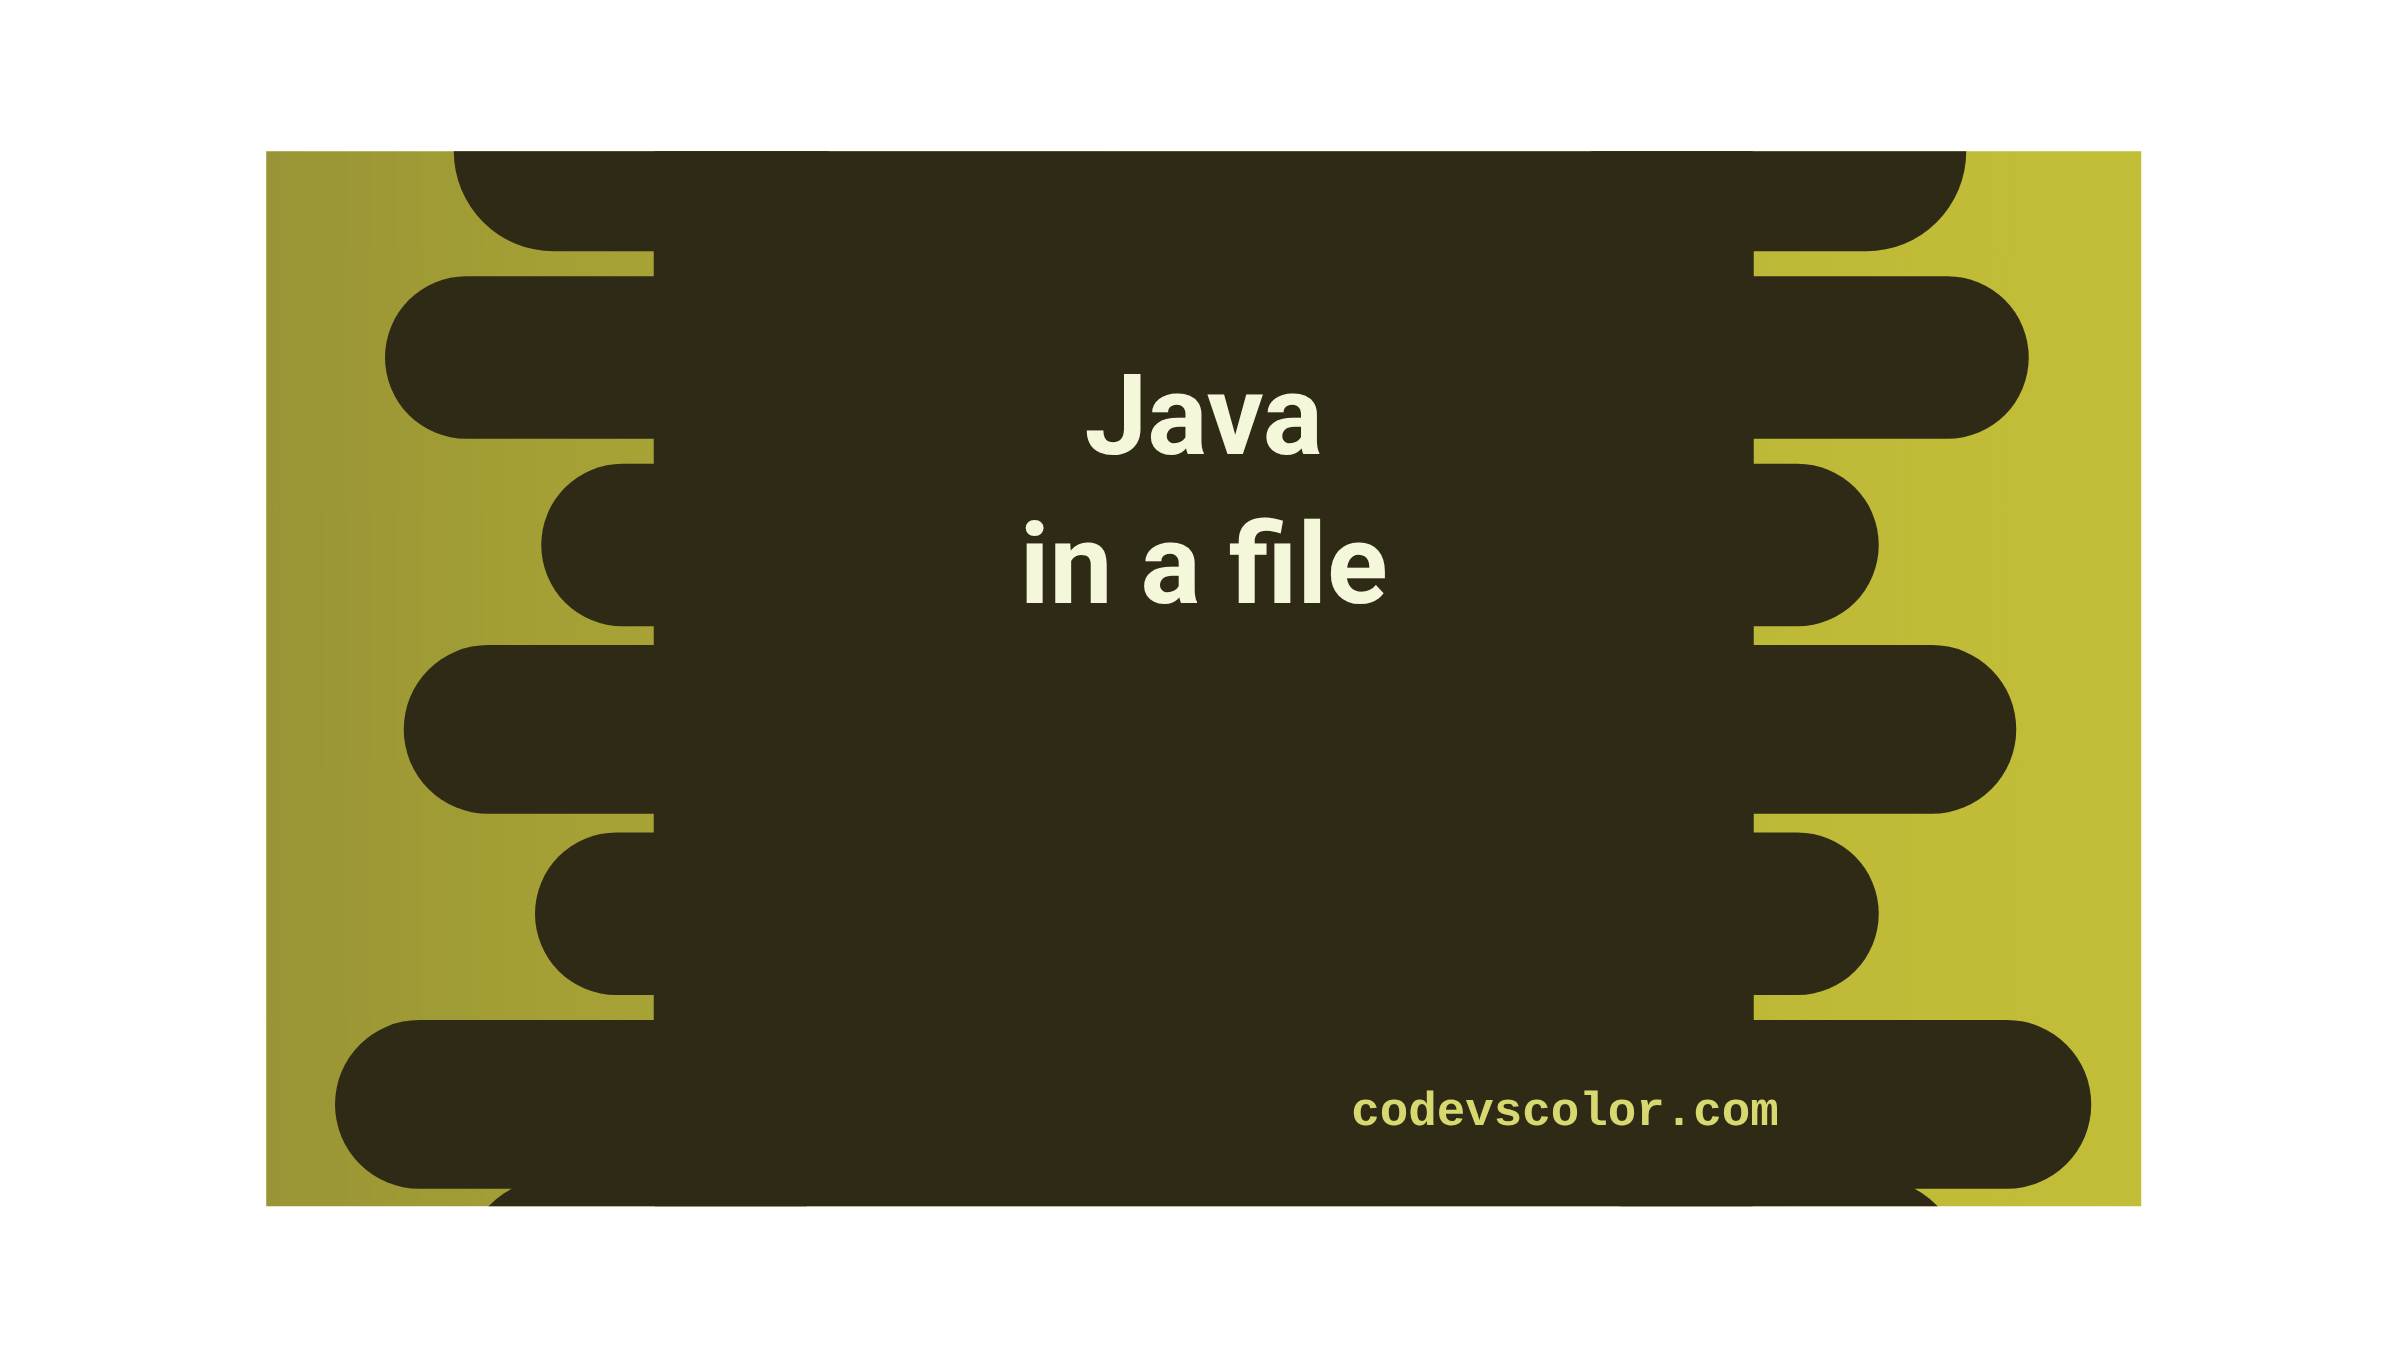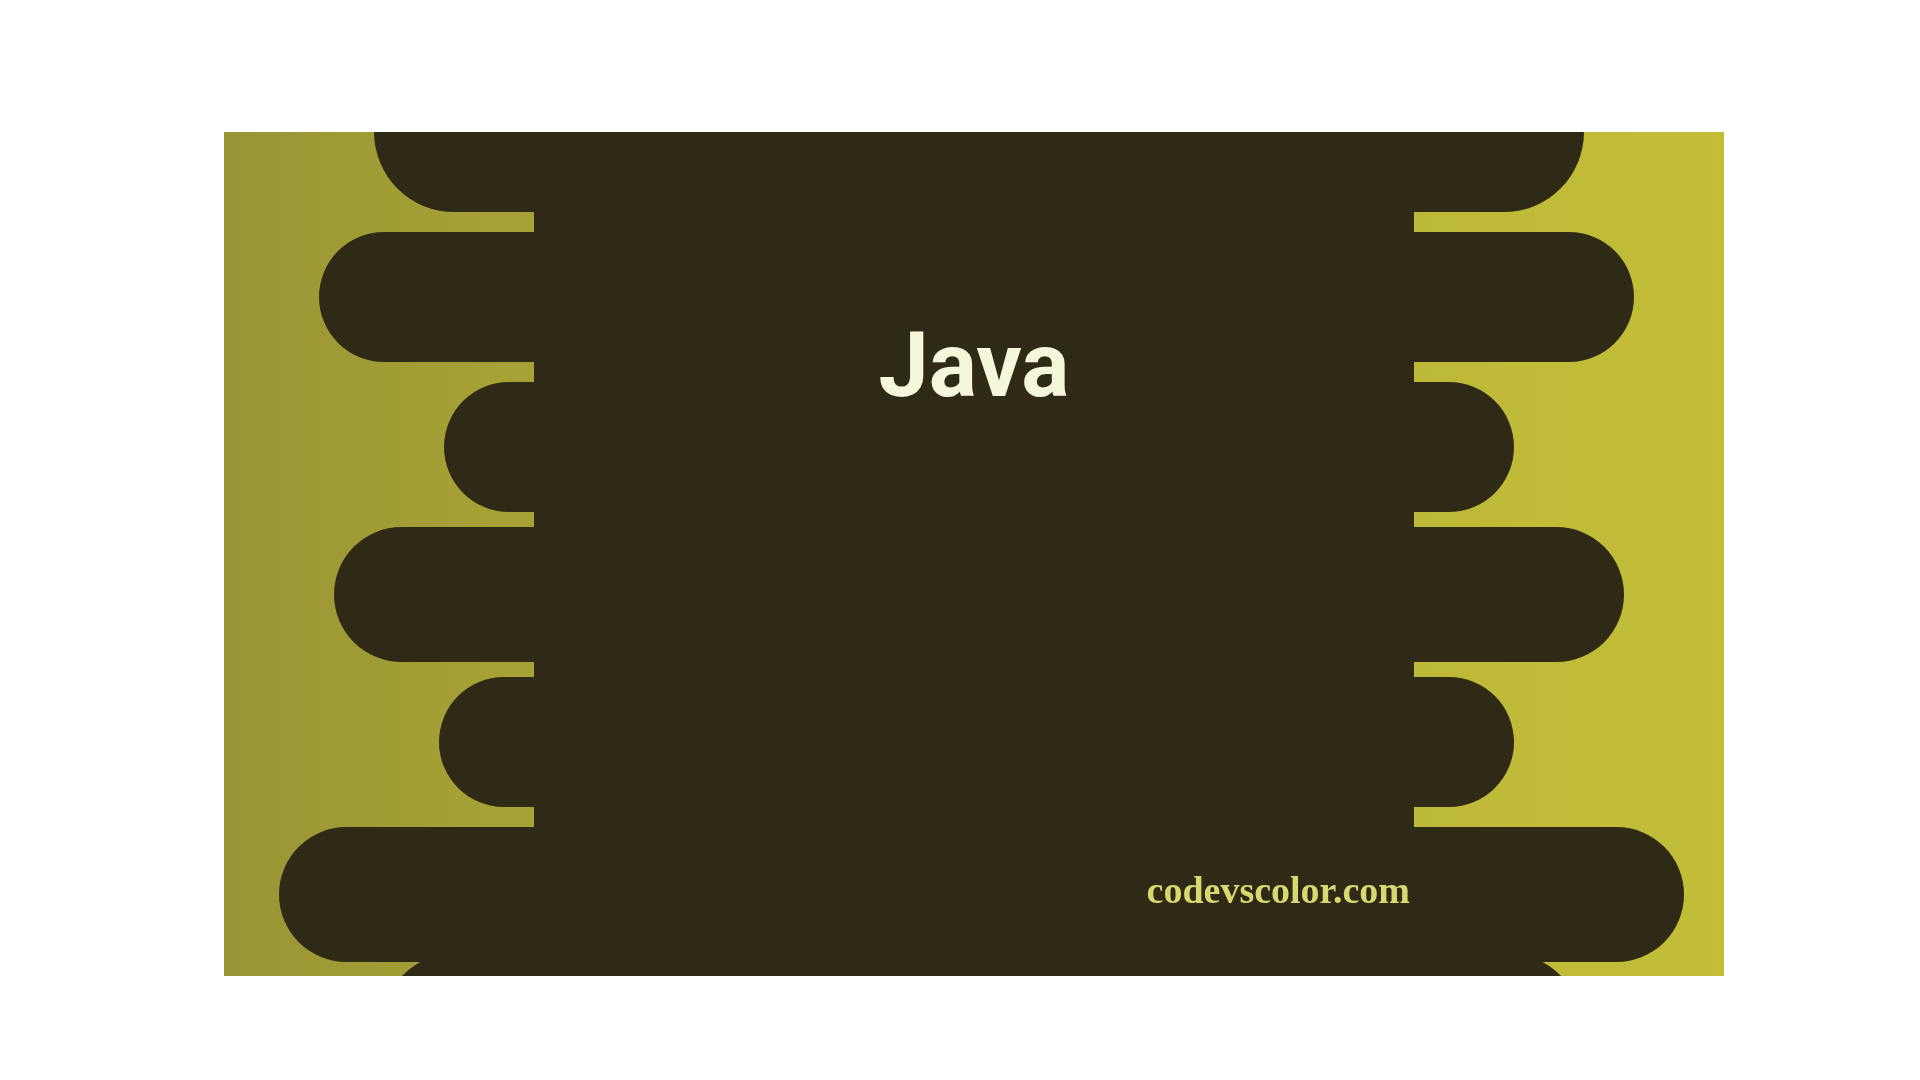--- a/index.html
+++ b/index.html
@@ -1,17 +1,17 @@
 <!DOCTYPE html>
 <html><head>
   <meta charset="utf-8">
   <style>
     * {
       margin: 0;
-      padding: 14px;
+      padding: 3px;
       box-sizing: border-box;
     }
     
     body {
       width: 1920px;
       height: 1080px;
       overflow: hidden;
       background: #fff;
       display: flex;
       align-items: center;
@@ -72,23 +72,23 @@
       text-align: center;
       font-family: -apple-system, BlinkMacSystemFont, "Segoe UI", Roboto, Helvetica, Arial, sans-serif;
       font-weight: 700;
       font-size: 90px;
       line-height: 1.25;
       color: #f5f7da;
     }
     
     .site-name {
       position: absolute;
-      right: 300px;
+      right: 287px;
       bottom: 50px;
-      font-family: Liberation Serif, serif;
+      font-family: Liberation Mono, monospace;
       font-weight: 700;
       font-size: 38px;
       color: #d7d86f;
     }
   </style>
 </head>
 <body>
 
 <div class="canvas">
 
@@ -105,16 +105,17 @@
   <div class="bump rb1"></div>
   <div class="bump rb2"></div>
   <div class="bump rb3"></div>
   <div class="bump rb4"></div>
   <div class="bump rb5"></div>
   <div class="bump rb6"></div>
   <div class="bump rb7"></div>
 
   <div class="title-text">
     <div>Java</div>
+    <div>in a file</div>
   </div>
 
   <div class="site-name">codevscolor.com</div>
 </div>
 
 </body></html>

